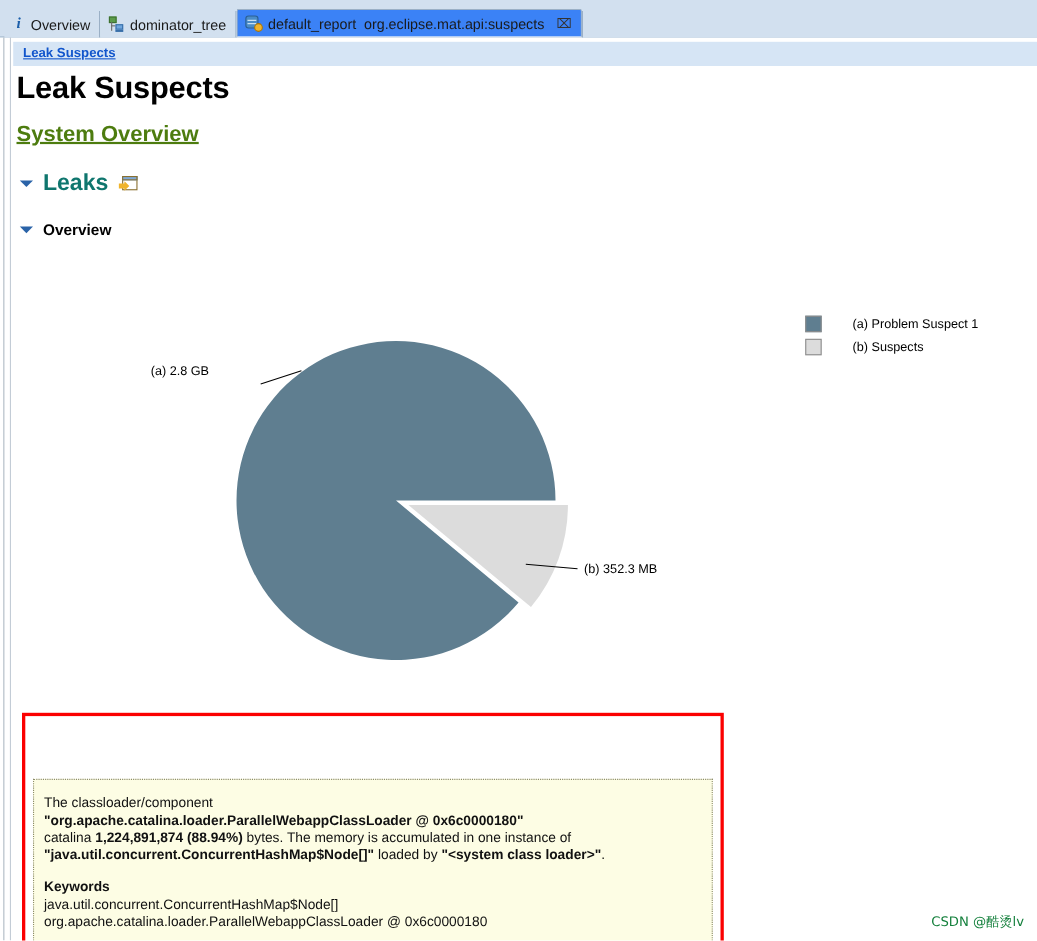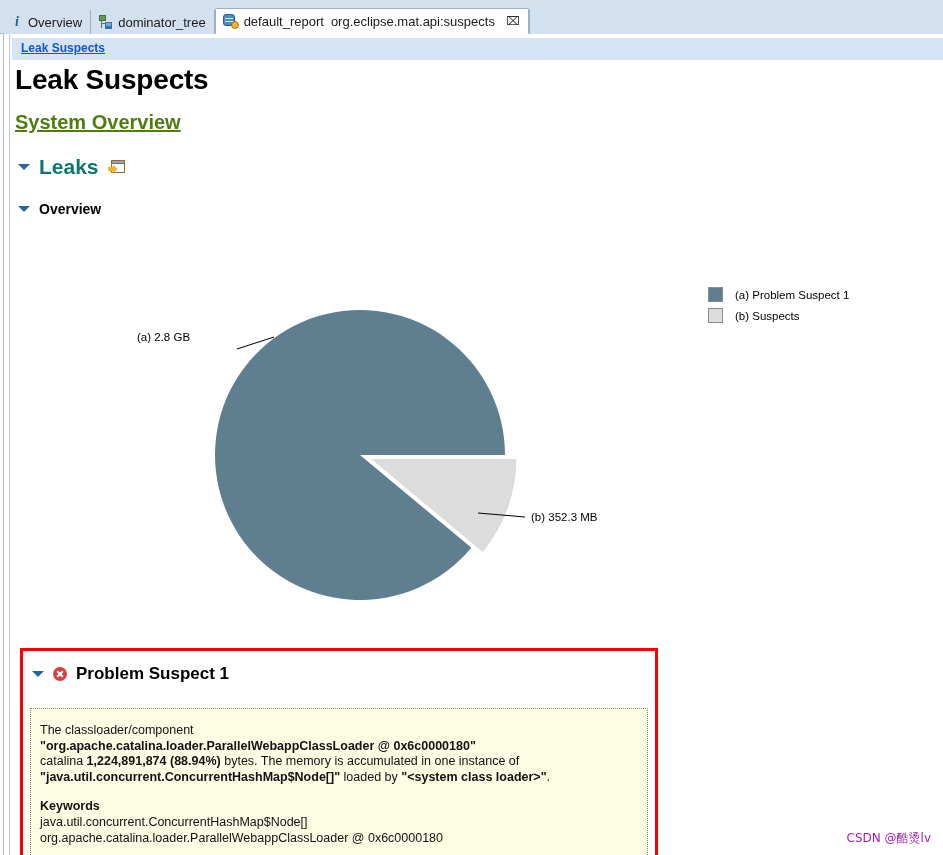--- a/index.html
+++ b/index.html
@@ -39,21 +39,21 @@
     margin-top: 8px;
     font-size: 13px;
     color: #1a1a1a;
     background: #d2e0ef;
     border-right: 1px solid #9bb0c6;
     box-sizing: border-box;
     gap: 5px;
     white-space: nowrap;
   }
   .tab.active {
-    background: #ffffff;
+    background: #3b82f6;
     border: 1px solid #9bb0c6;
     border-bottom: 1px solid #ffffff;
     height: 26px;
     margin-top: 7px;
     border-radius: 2px 2px 0 0;
     position: relative;
     z-index: 3;
   }
   .tab-label { line-height: 1; }
   .tab-subtitle { line-height: 1; margin-left: 2px; }
@@ -272,21 +272,22 @@
 
   
   .legend {
     position: absolute;
     left: 696px; top: 224px;
   }
   .legend-row {
     display: flex;
     align-items: center;
     height: 21px;
-    gap: 12px;
+    gap: 28px;
+    margin-left: 24px;
   }
   .legend-swatch {
     width: 15px; height: 15px;
     box-sizing: border-box;
     border: 1px solid #8d8d8d;
   }
   .legend-text {
     font-size: 11.5px;
     color: #000;
     white-space: nowrap;
@@ -356,21 +357,21 @@
   .kw-line {
     font-size: 12.5px;
     line-height: 15.6px;
   }
 
   
   .watermark {
     position: absolute;
     right: 12px; bottom: 8px;
     font-size: 12px;
-    color: #a21caf;
+    color: #15803d;
     font-family: "DejaVu Sans", sans-serif;
     white-space: nowrap;
   }
 </style>
 </head>
 <body>
 
 <div class="tabbar">
   <div class="tabbar-inner">
 
@@ -455,25 +456,20 @@
       <span class="legend-text">(a)  Problem Suspect 1</span>
     </div>
     <div class="legend-row">
       <span class="legend-swatch" id="swatch-b" style="background: rgb(220, 220, 220);"></span>
       <span class="legend-text">(b)  Suspects</span>
     </div>
   </div>
 
   <div class="red-box"></div>
 
-  <div class="suspect-header">
-    <span class="tri-down"></span>
-    <span class="icon-error"></span>
-    <span class="suspect-title">Problem Suspect 1</span>
-  </div>
 
   <div class="suspect-panel">
     <div class="panel-body">
       <span>The classloader/component</span>
       <br>
       <b>"org.apache.catalina.loader.ParallelWebappClassLoader @ 0x6c0000180"</b>
       <br>
       <span>catalina</span>
       <b>1,224,891,874 (88.94%)</b>
       <span>bytes. The memory is accumulated in one instance of</span>

